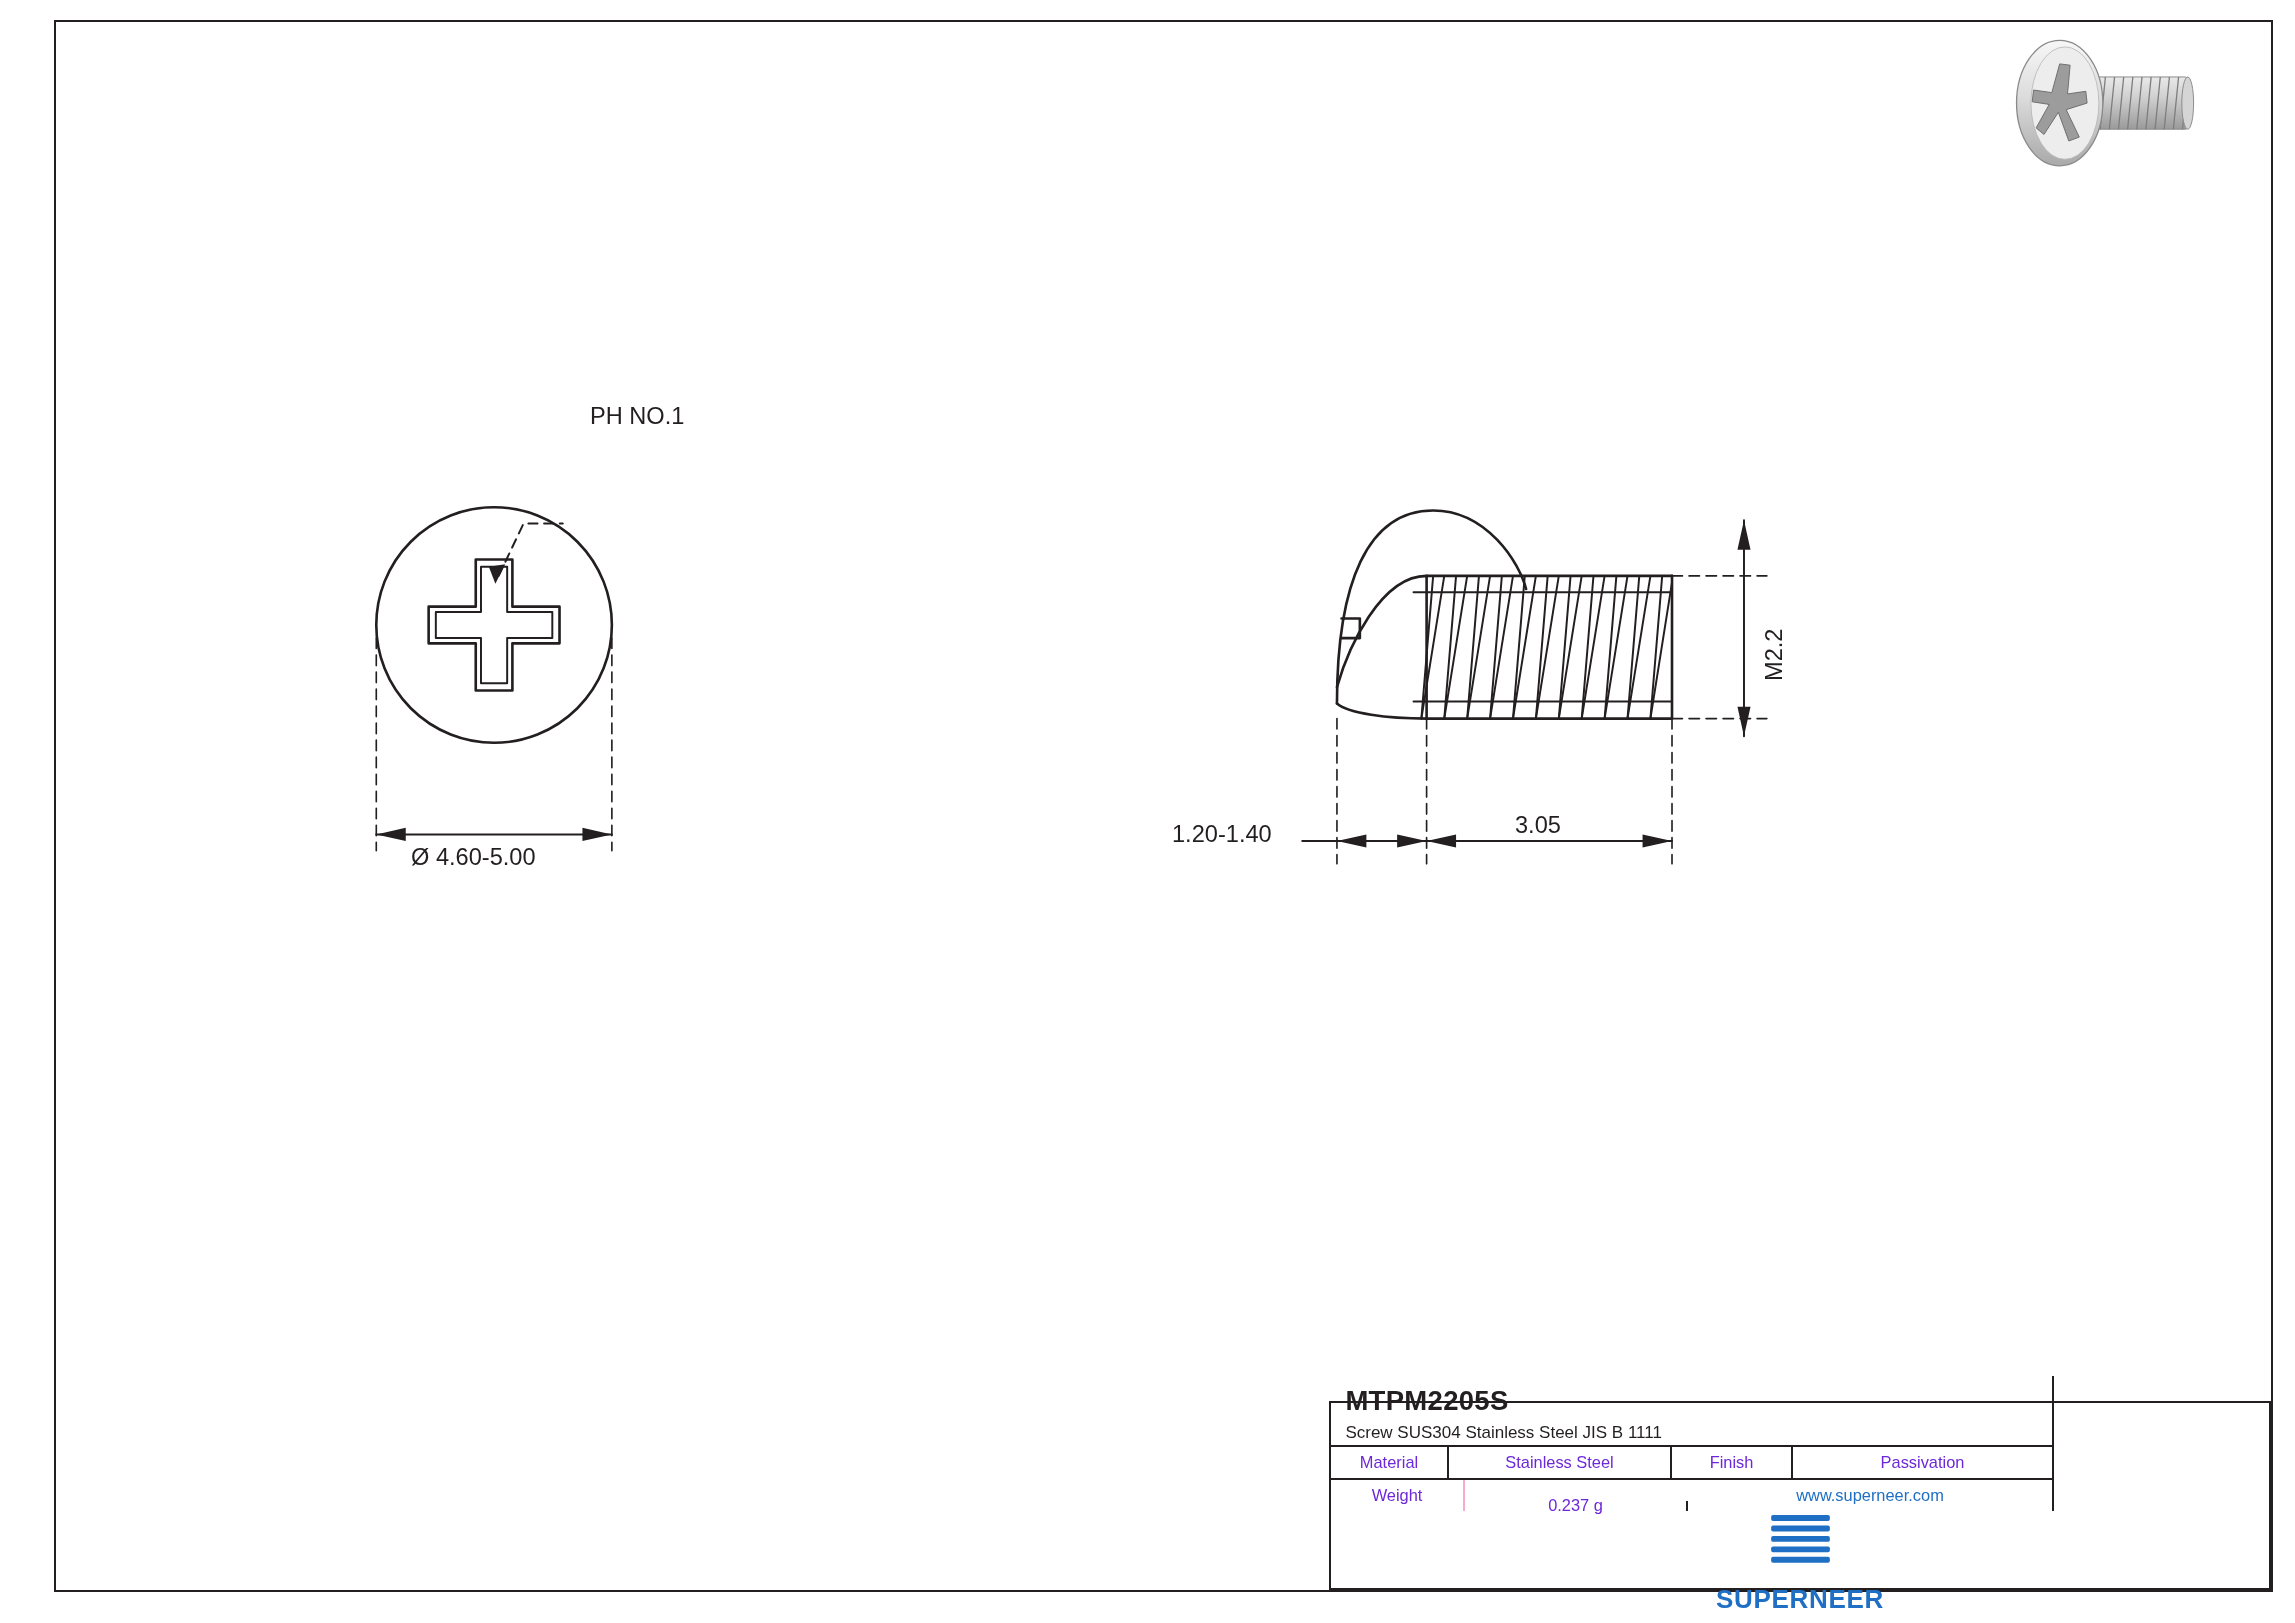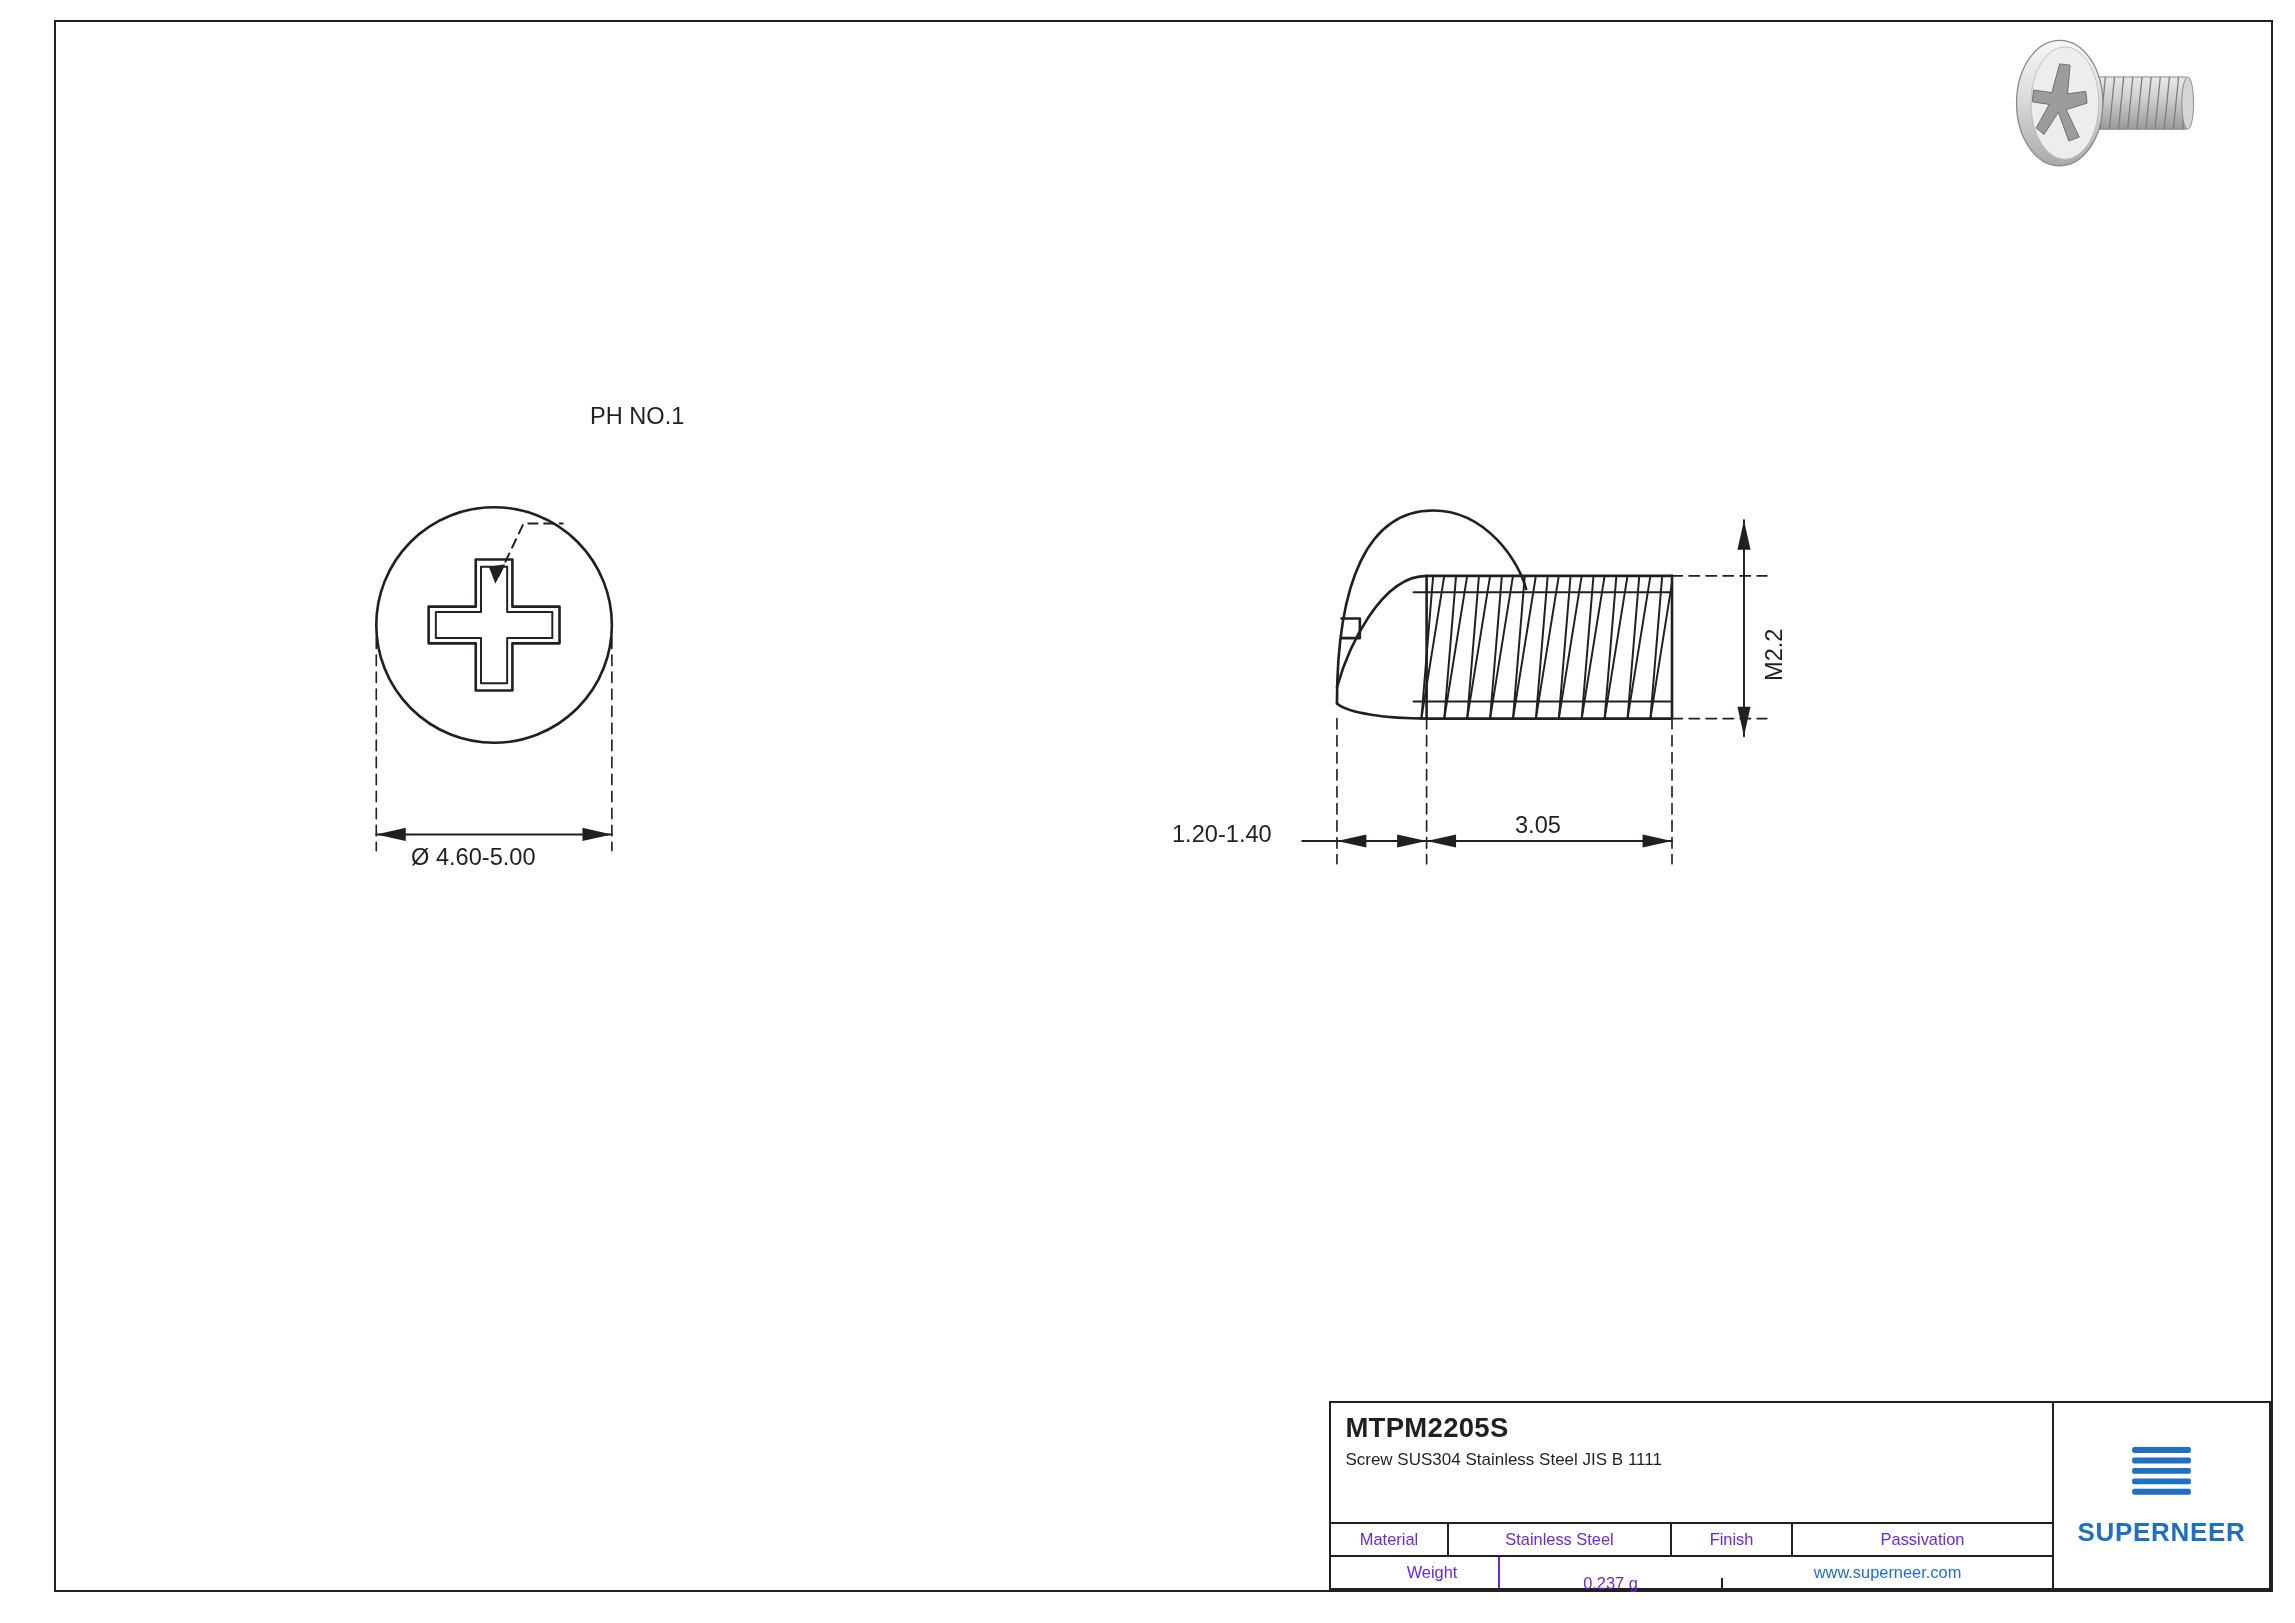--- a/index.html
+++ b/index.html
@@ -38,21 +38,21 @@
   
   .titleblock {
     position: absolute;
     left: 1329px;
     top: 1401px;
     width: 942px;
     height: 189px;
     border: 2px solid #231f20;
     box-sizing: border-box;
     display: flex;
-    flex-direction: row;
+    flex-direction: column;
     justify-content: center;
   }
   .tb-left {
     width: 723px;
     border-right: 2px solid #231f20;
     box-sizing: border-box;
     display: flex;
     flex-direction: column;
   }
   .tb-code {
@@ -85,21 +85,21 @@
     align-items: center;
     justify-content: center;
     font-size: 16.4px;
     color: #6d28d9;
     box-sizing: border-box;
   }
   .c-mat-lbl { width: 118px; border-right: 2px solid #231f20; }
   .c-mat-val { width: 223px; border-right: 2px solid #231f20; }
   .c-fin-lbl { width: 121px; border-right: 2px solid #231f20; }
   .c-fin-val { flex: 1; }
-  .c-wt-lbl  { width: 134px; border-right: 2px solid #6d28d9; margin-left: 35px; }
+  .c-wt-lbl  { width: 134px; border-right: 2px solid #f9a8d4; }
   .c-wt-val  { width: 223px; border-right: 2px solid #231f20; margin-top: 21px; }
   .c-url     { flex: 1; color: #1f6fc4; font-size: 16.4px; }
   .tb-right {
     flex: 1;
     display: flex;
     flex-direction: column;
     align-items: center;
     justify-content: center;
     gap: 10.5px;
   }

